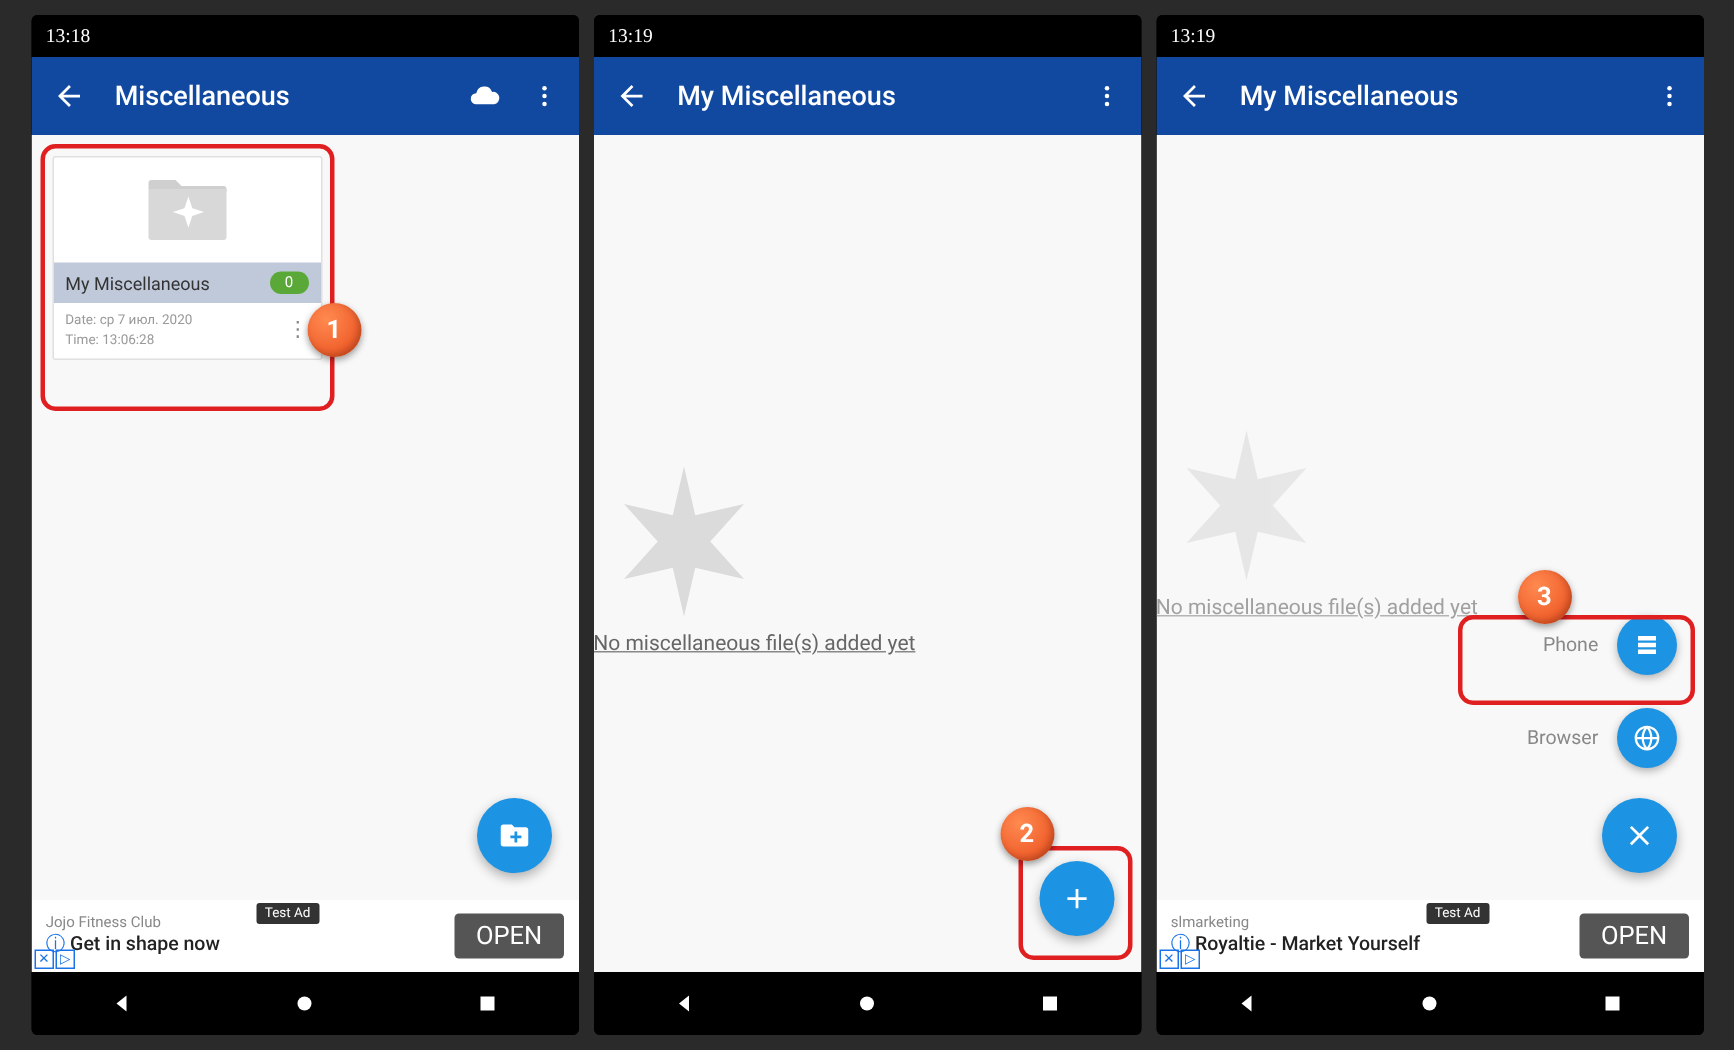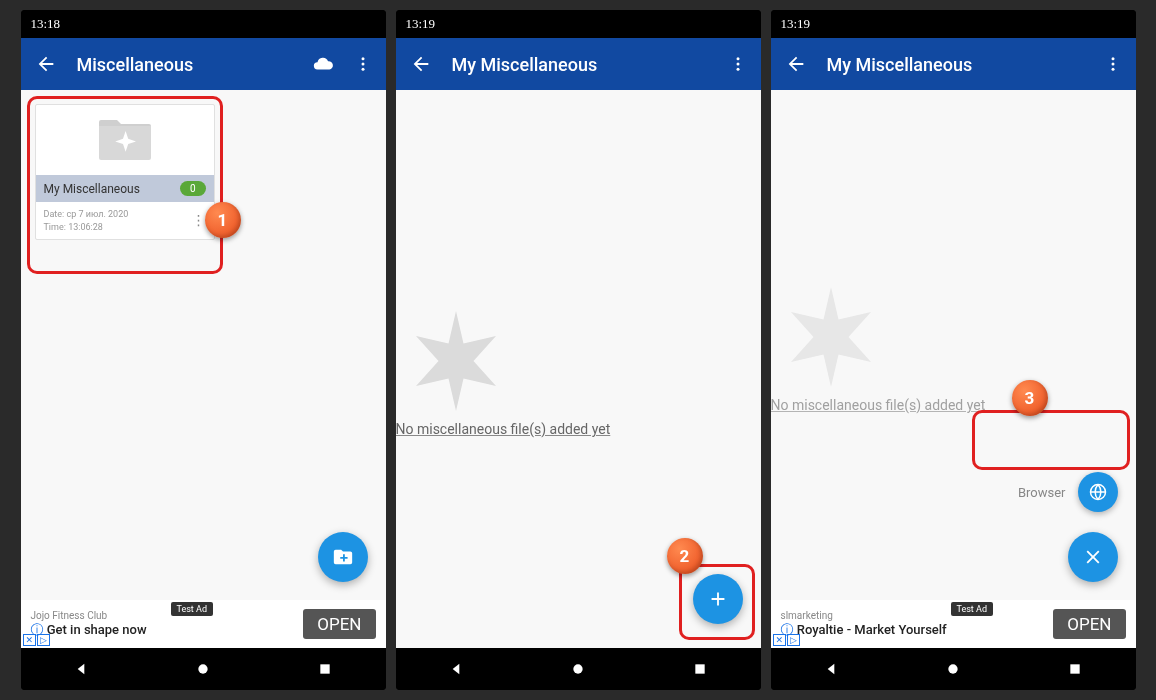--- a/index.html
+++ b/index.html
@@ -397,20 +397,28 @@
         <circle cx="12" cy="19" r="2"></circle>
       </svg>
   </div>
   <div class="content">
     <div class="empty-state" style="opacity:0.6">
       <svg class="star" width="120" height="120" viewBox="0 0 24 24" fill="#999">
           <path d="M12 2l1.5 6.5L20 7l-4.5 5L20 17l-6.5-1.5L12 22l-1.5-6.5L4 17l4.5-5L4 7l6.5 1.5z"></path>
         </svg>
       <div class="msg">No miscellaneous file(s) added yet</div>
     </div>
+    <div class="fab-option" style="bottom:150px;">
+      <span class="label">Phone</span>
+      <div class="fab-mini">
+          <svg viewBox="0 0 24 24">
+            <path d="M4 4h16v4H4zm0 6h16v4H4zm0 6h16v4H4z"></path>
+          </svg>
+        </div>
+    </div>
     <div class="fab-option" style="bottom:88px;">
       <span class="label">Browser</span>
       <div class="fab-mini">
           <svg viewBox="0 0 24 24">
             <circle cx="12" cy="12" r="10" fill="none" stroke="#fff" stroke-width="2"></circle>
             <path d="M2 12h20M12 2a15 15 0 010 20M12 2a15 15 0 000 20" fill="none" stroke="#fff" stroke-width="2"></path>
           </svg>
         </div>
     </div>
     <div class="fab">

